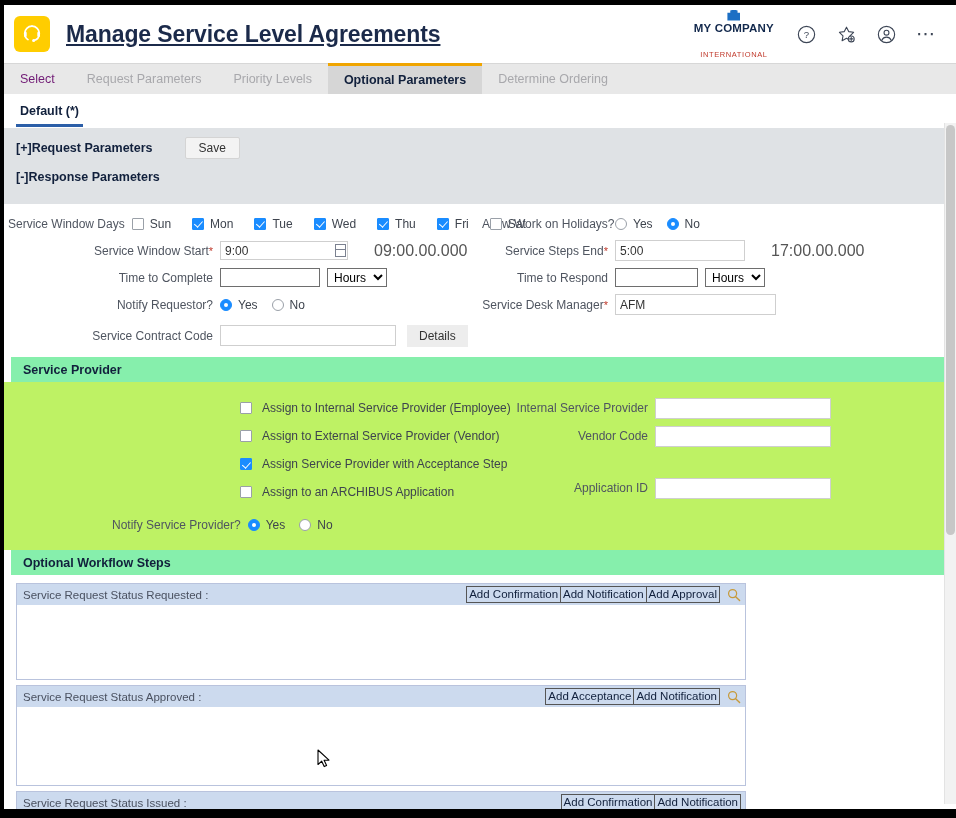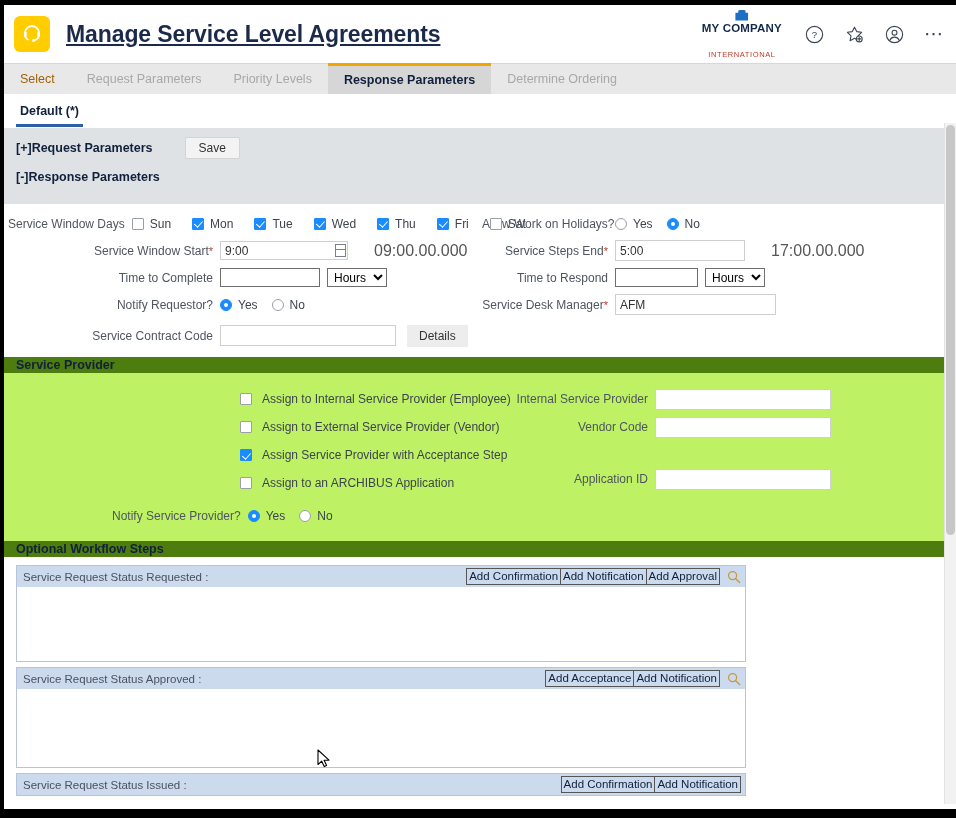--- a/index.html
+++ b/index.html
@@ -45,21 +45,21 @@
     margin-left: 16px;
     font-size: 23px;
     font-weight: bold;
     color: #1b2a4a;
     letter-spacing: -0.1px;
     white-space: nowrap;
     text-decoration: underline;
   }
   .header-right {
     position: absolute;
-    right: 10px; top: 0;
+    right: 18px; top: 0;
     height: 58px;
     display: flex;
     align-items: center;
     gap: 16px;
   }
   .company-logo {
     display: flex; flex-direction: column; align-items: center;
     line-height: 1;
     margin-right: 4px;
   }
@@ -97,21 +97,21 @@
   }
   .tab {
     padding: 0 16px;
     display: flex; align-items: center;
     font-size: 12.5px;
     color: #a8a8ac;
     background: #e8e8e8;
     cursor: pointer;
     white-space: nowrap;
   }
-  .tab.enabled { color: #a16207; }
+  .tab.enabled { color: #701a75; }
   .tab.active {
     background: #d6d6d6;
     color: #11203c;
     font-weight: bold;
     border-top: 3px solid #f0a500;
     margin-top: -1px;
     padding-top: 0px;
   }
 
   
@@ -286,27 +286,28 @@
   .optlabel {
     font-size: 12px; color: #3e444e;
     margin: 0 0 0 6px;
     white-space: nowrap;
   }
   .daygroup { display: flex; align-items: center; gap: 8px; }
   .dayitem { display: flex; align-items: center; margin-right: 13px; }
 
   
   .sechead {
-    background: #4d7c0f;
-    height: 16px;
+    background: #86efac;
+    height: 25px;
     display: flex; align-items: center;
     padding-left: 12px;
     font-size: 12.5px;
     font-weight: bold;
     color: #11203c;
+    margin-left: 7px;
   }
 
   
   .sp-body { background:#bef264; padding: 12px 0 10px 0; display:flex; }
   .sp-left { width: 50%; }
   .sp-right { width: 50%; }
   .cbrow {
     display: flex; align-items: center;
     height: 28px;
     padding-left: 236px;
@@ -432,21 +433,21 @@
       <div class="hicon">
         <span class="dots">⋯</span>
       </div>
     </div>
   </div>
 
   <div class="tabbar">
     <div class="tab enabled">Select</div>
     <div class="tab">Request Parameters</div>
     <div class="tab">Priority Levels</div>
-    <div class="tab active">Response Parameters</div>
+    <div class="tab active">Optional Parameters</div>
     <div class="tab">Determine Ordering</div>
   </div>
 
   <div class="subtabbar">
     <div class="subtab">Default (*)</div>
   </div>
 
   <div class="toolstrip">
     <div class="toolrow">
       <span class="toggle-link">[+]Request Parameters</span>

